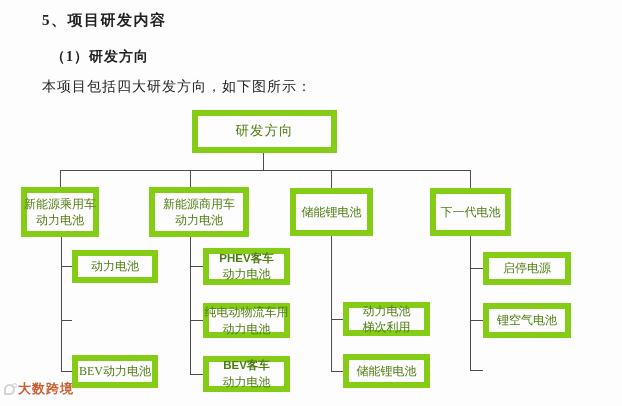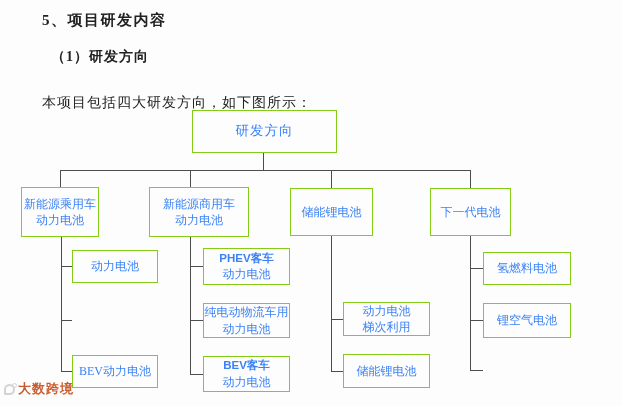--- a/index.html
+++ b/index.html
@@ -15,31 +15,31 @@
   .h1 {
     position:absolute; left:42px; top:11px;
     font-size:15px; font-weight:bold; letter-spacing:1.5px;
   }
   .h2 {
     position:absolute; left:51px; top:48px;
     font-size:14px; font-weight:bold; letter-spacing:1px;
   }
   .intro {
     position:absolute; left:42px; top:78px;
-    font-size:14px; letter-spacing:1px;margin-top:16px;
+    font-size:14px; letter-spacing:1px;
   }
   .node {
     position:absolute;
-    border:1px solid #84cc16;
+    border:6px solid #84cc16;
     background:#fdfdfd;
     display:flex; flex-direction:column;
     align-items:center; justify-content:center;
     text-align:center;
     font-size:12px; line-height:1.35;
-    color:#3b82f6;
+    color:#4d7c0f;
   }
   .node.root { font-size:13.5px; letter-spacing:1px; }
   .node .ln { display:block; white-space:nowrap; }
   .node .sans-bold {
     font-family:"Liberation Sans","DejaVu Sans",sans-serif;
     font-weight:bold; font-size:11.5px;
   }
   .line {
     position:absolute;
     background:#4d4d4d;
@@ -137,21 +137,21 @@
   <div class="node" style="left:343px;top:354px;width:87px;height:34px;">
     <span class="ln">储能锂电池</span>
   </div>
 
   <div class="line" style="left:470px;top:236px;width:1px;height:134px;"></div>
   <div class="line" style="left:470px;top:268px;width:13px;height:1px;"></div>
   <div class="line" style="left:470px;top:320px;width:13px;height:1px;"></div>
   <div class="line" style="left:470px;top:370px;width:13px;height:1px;"></div>
 
   <div class="node" style="left:483px;top:252px;width:88px;height:33px;">
-    <span class="ln">氢燃料电池</span>
+    <span class="ln">启停电源</span>
   </div>
   <div class="node" style="left:483px;top:303px;width:88px;height:35px;">
     <span class="ln">锂空气电池</span>
   </div>
 
   <div class="watermark">
     <span class="wm-logo"></span>
     <span>大数跨境</span>
   </div>
 

